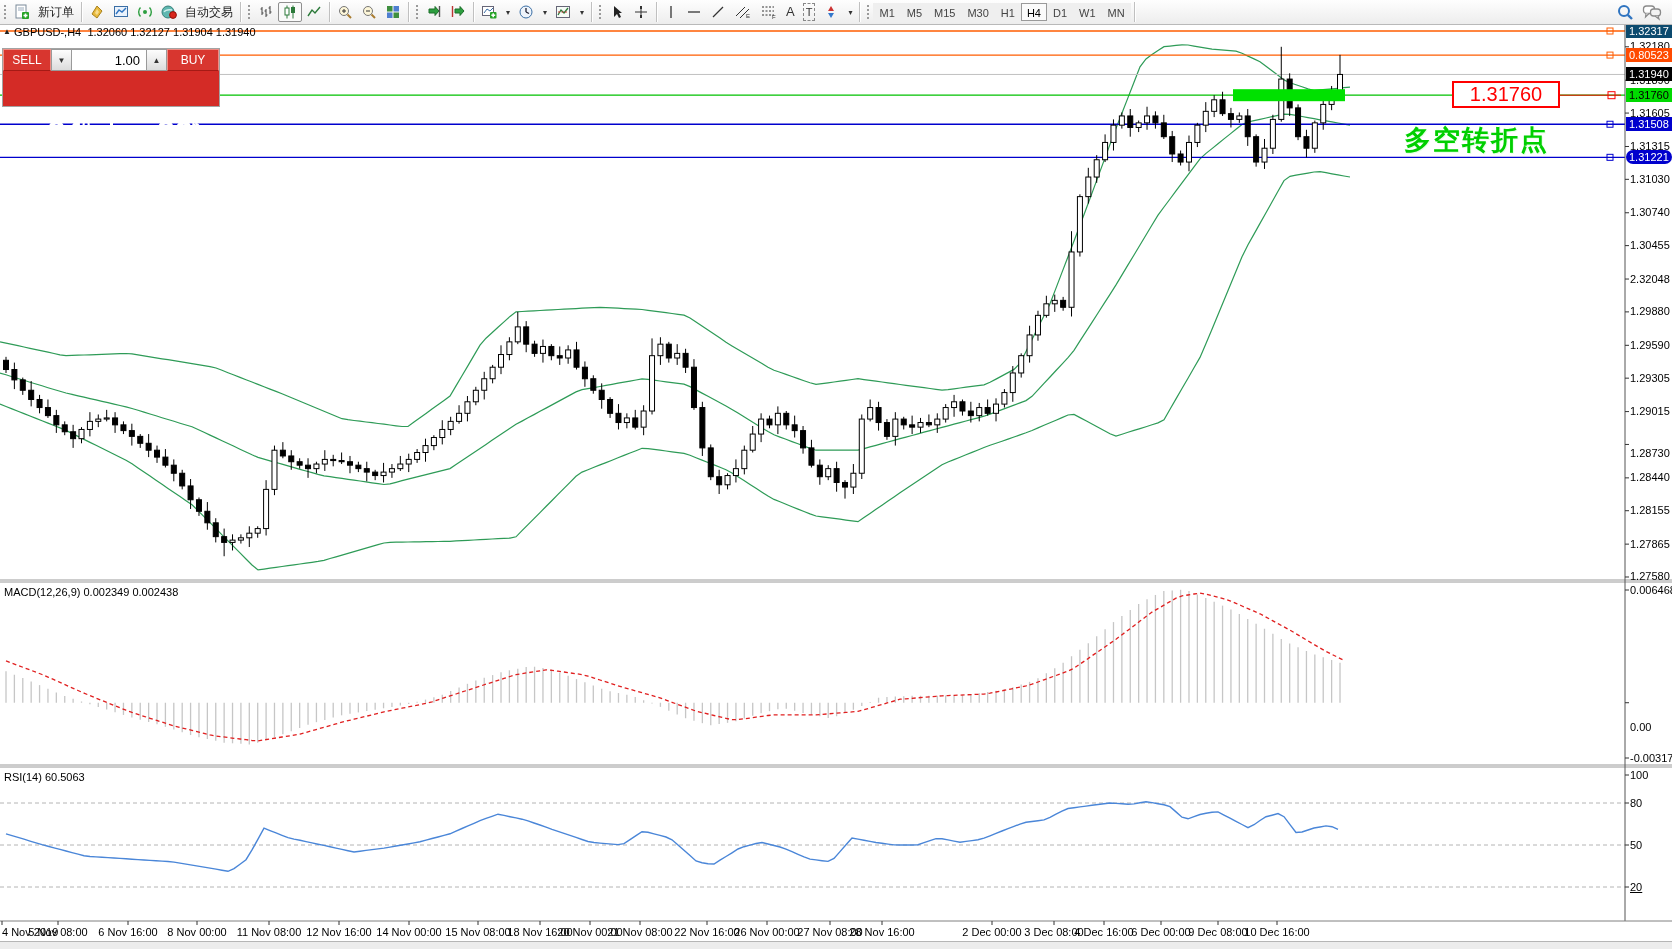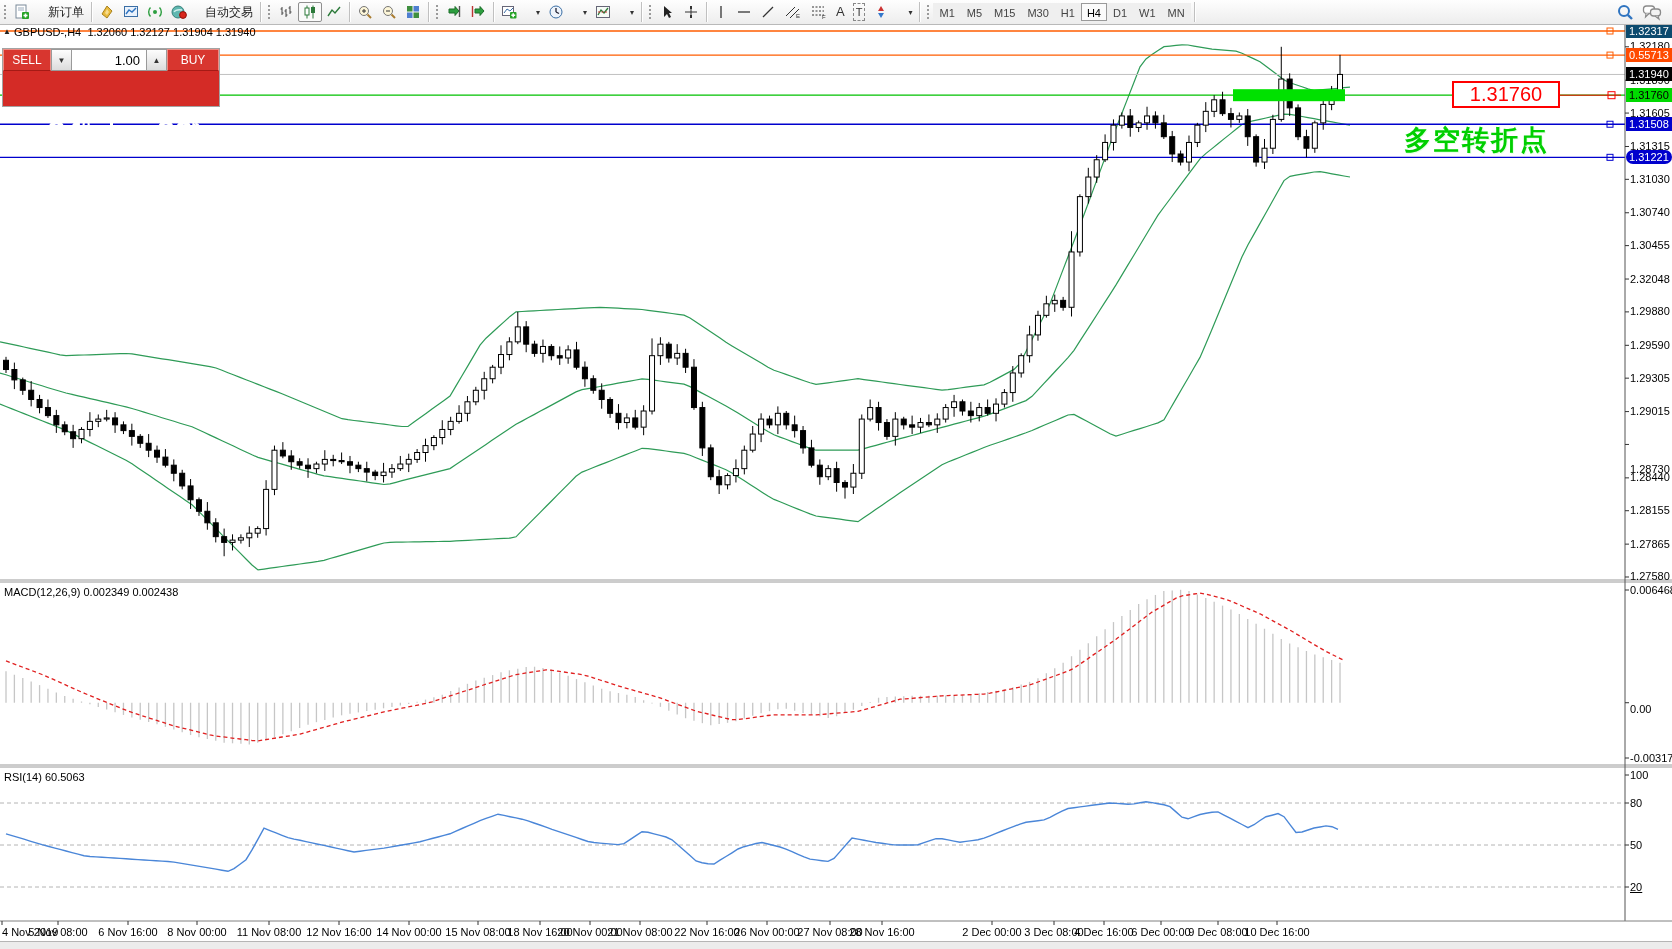--- a/index.html
+++ b/index.html
@@ -6,21 +6,21 @@
     font-family:"Liberation Sans",sans-serif;-webkit-font-smoothing:none;}
   .window{position:relative;width:1672px;height:949px;background:#fff;}
   
   .toolbar{position:absolute;left:0;top:0;width:1672px;height:24px;
     background:linear-gradient(#fefefe,#ededed);border-bottom:1px solid #b9b9b9;
     display:flex;align-items:center;z-index:30;}
   .tgrip{width:5px;height:18px;margin:0 3px 0 2px;
     background-image:radial-gradient(circle,#9a9a9a 1px,transparent 1.1px);
     background-size:4px 4px;background-position:1px 1px;}
   .tsep{width:1px;height:20px;background:#c0c0c0;box-shadow:1px 0 0 #fff;margin:0 3px;}
-  .tbtn{display:flex;align-items:center;gap:18px;height:20px;padding:0 3px;border:1px solid transparent;
+  .tbtn{display:flex;align-items:center;gap:8px;height:20px;padding:0 3px;border:1px solid transparent;
     background:transparent;font-size:12px;color:#222;cursor:default;border-radius:2px;}
   .tbtn.active{background:#fafafa;border:1px solid #8f8f8f;}
   .tbtn svg{display:block;}
   .tf{font-size:11px;color:#444;padding:0 5px;height:18px;line-height:18px;border:1px solid transparent;}
   .tf.active{background:#fbfbfb;border:1px solid #9a9a9a;color:#000;}
   .dd{font-size:8px;color:#333;margin-left:1px;}
   .glyph{font-size:13px;color:#333;line-height:16px;}
   .spacer{flex:1;}
   
   #chart-svg{position:absolute;left:0;top:0;z-index:5;}
@@ -890,34 +890,34 @@
       <div class="axis-tick" style="top: 106.565px;">1.31605</div>
       <div class="axis-tick" style="top: 139.991px;">1.31315</div>
       <div class="axis-tick" style="top: 172.84px;">1.31030</div>
       <div class="axis-tick" style="top: 206.265px;">1.30740</div>
       <div class="axis-tick" style="top: 239.114px;">1.30455</div>
       <div class="axis-tick" style="top: 272.54px;">2.32048</div>
       <div class="axis-tick" style="top: 305.389px;">1.29880</div>
       <div class="axis-tick" style="top: 338.814px;">1.29590</div>
       <div class="axis-tick" style="top: 371.663px;">1.29305</div>
       <div class="axis-tick" style="top: 405.089px;">1.29015</div>
-      <div class="axis-tick" style="top: 463px;">1.28730</div>
+      <div class="axis-tick" style="top: 447px;">1.28730</div>
       <div class="axis-tick" style="top: 471.363px;">1.28440</div>
       <div class="axis-tick" style="top: 504.212px;">1.28155</div>
       <div class="axis-tick" style="top: 537.638px;">1.27865</div>
       <div class="axis-tick" style="top: 570.487px;">1.27580</div>
       <div class="axis-tick" style="top: 583.5px;">0.006468</div>
-      <div class="axis-tick" style="top: 703px;">0.00</div>
+      <div class="axis-tick" style="top: 721px;">0.00</div>
       <div class="axis-tick" style="top: 751.5px;">-0.003171</div>
       <div class="axis-tick" style="top: 768.5px;">100</div>
       <div class="axis-tick" style="top: 796.5px;">80</div>
       <div class="axis-tick" style="top: 838.5px;">50</div>
       <div class="axis-tick" style="top: 880.5px; text-decoration: underline;">20</div>
       <div class="plabel" style="top: 24px; background: #0c4a6e; color: rgb(255, 255, 255);">1.32317</div>
-      <div class="plabel" style="top: 48.0893px; background: rgb(255, 74, 0); color: rgb(255, 255, 255);">0.55713</div>
+      <div class="plabel" style="top: 48.0893px; background: rgb(255, 74, 0); color: rgb(255, 255, 255);">0.80523</div>
       <div class="plabel" style="top: 67.453px; background: rgb(0, 0, 0); color: rgb(255, 255, 255);">1.31940</div>
       <div class="plabel" style="top: 88.1998px; background: rgb(0, 217, 0); color: rgb(0, 0, 0);">1.31760</div>
       <div class="plabel" style="top: 117.245px; background: rgb(0, 0, 205); color: rgb(255, 255, 255);">1.31508</div>
       <div class="plabel" style="top: 150.325px; background: rgb(0, 0, 205); color: rgb(255, 255, 255); border-radius: 7px;">1.31221</div>
     </div>
   <div id="time-layer">
       <div class="tlabel first" style="left: 2px;">4 Nov 2019</div>
       <div class="tlabel" style="left: 58px;">5 Nov 08:00</div>
       <div class="tlabel" style="left: 128px;">6 Nov 16:00</div>
       <div class="tlabel" style="left: 197px;">8 Nov 00:00</div>

